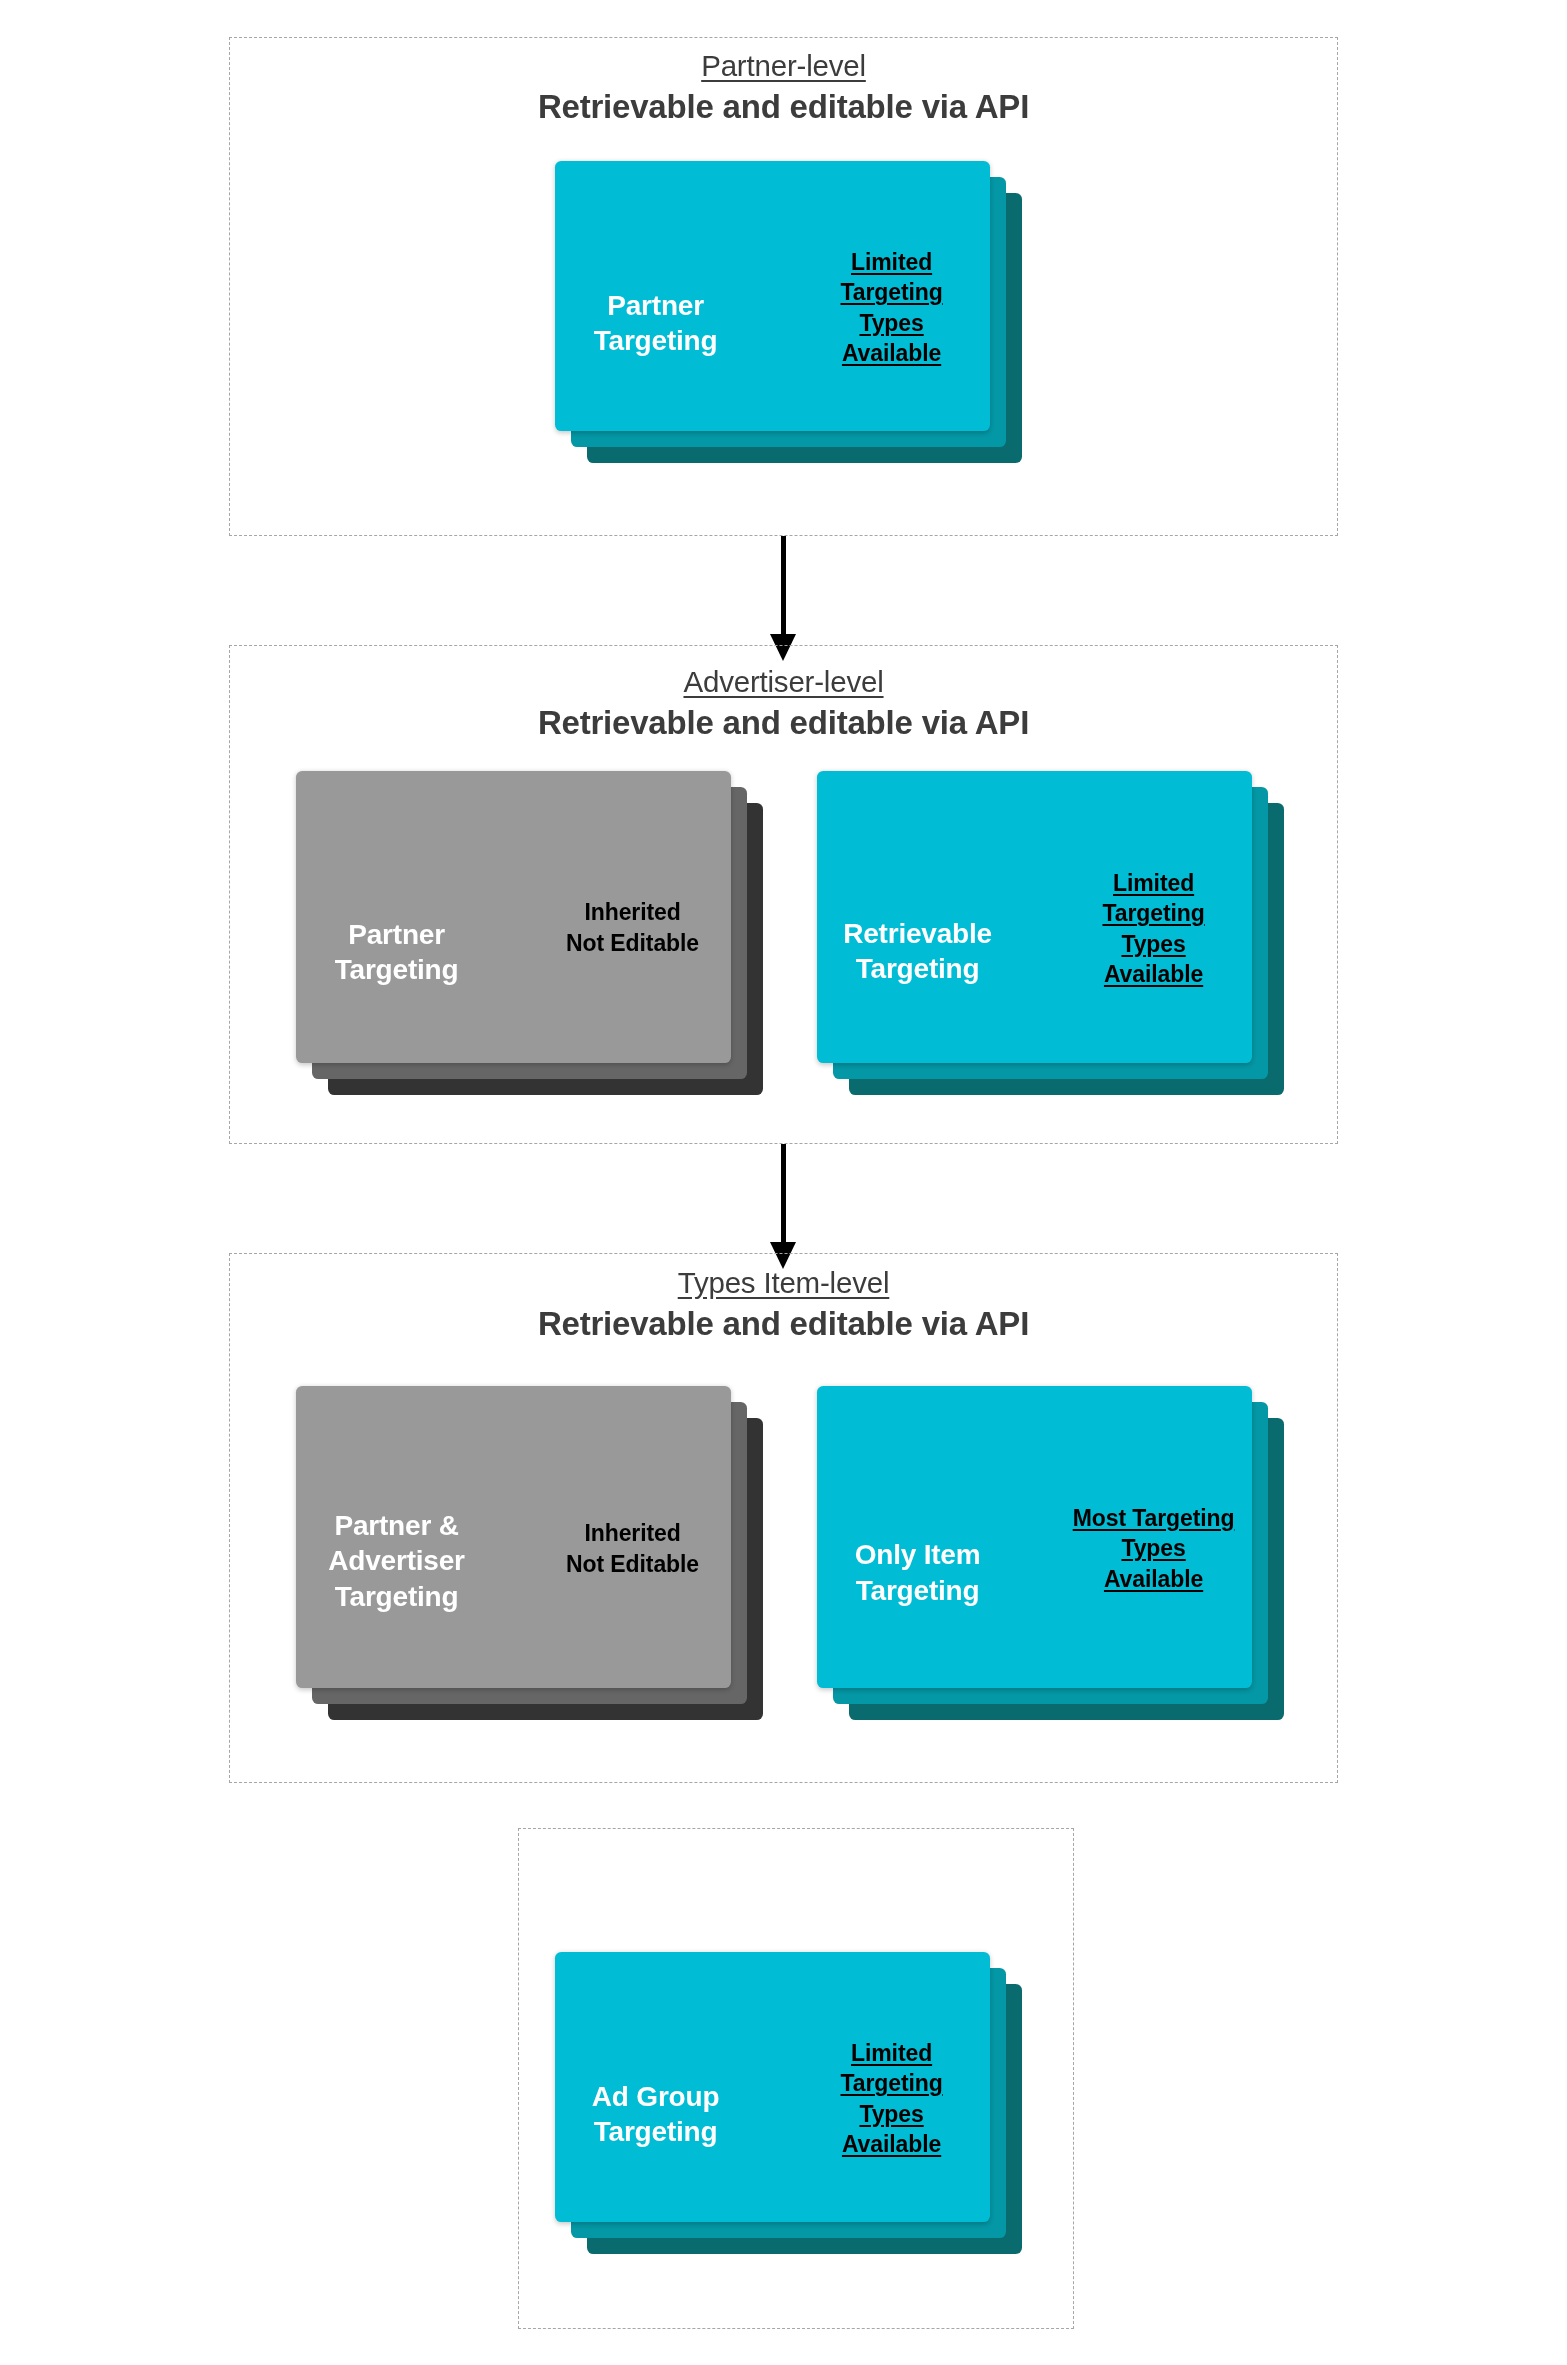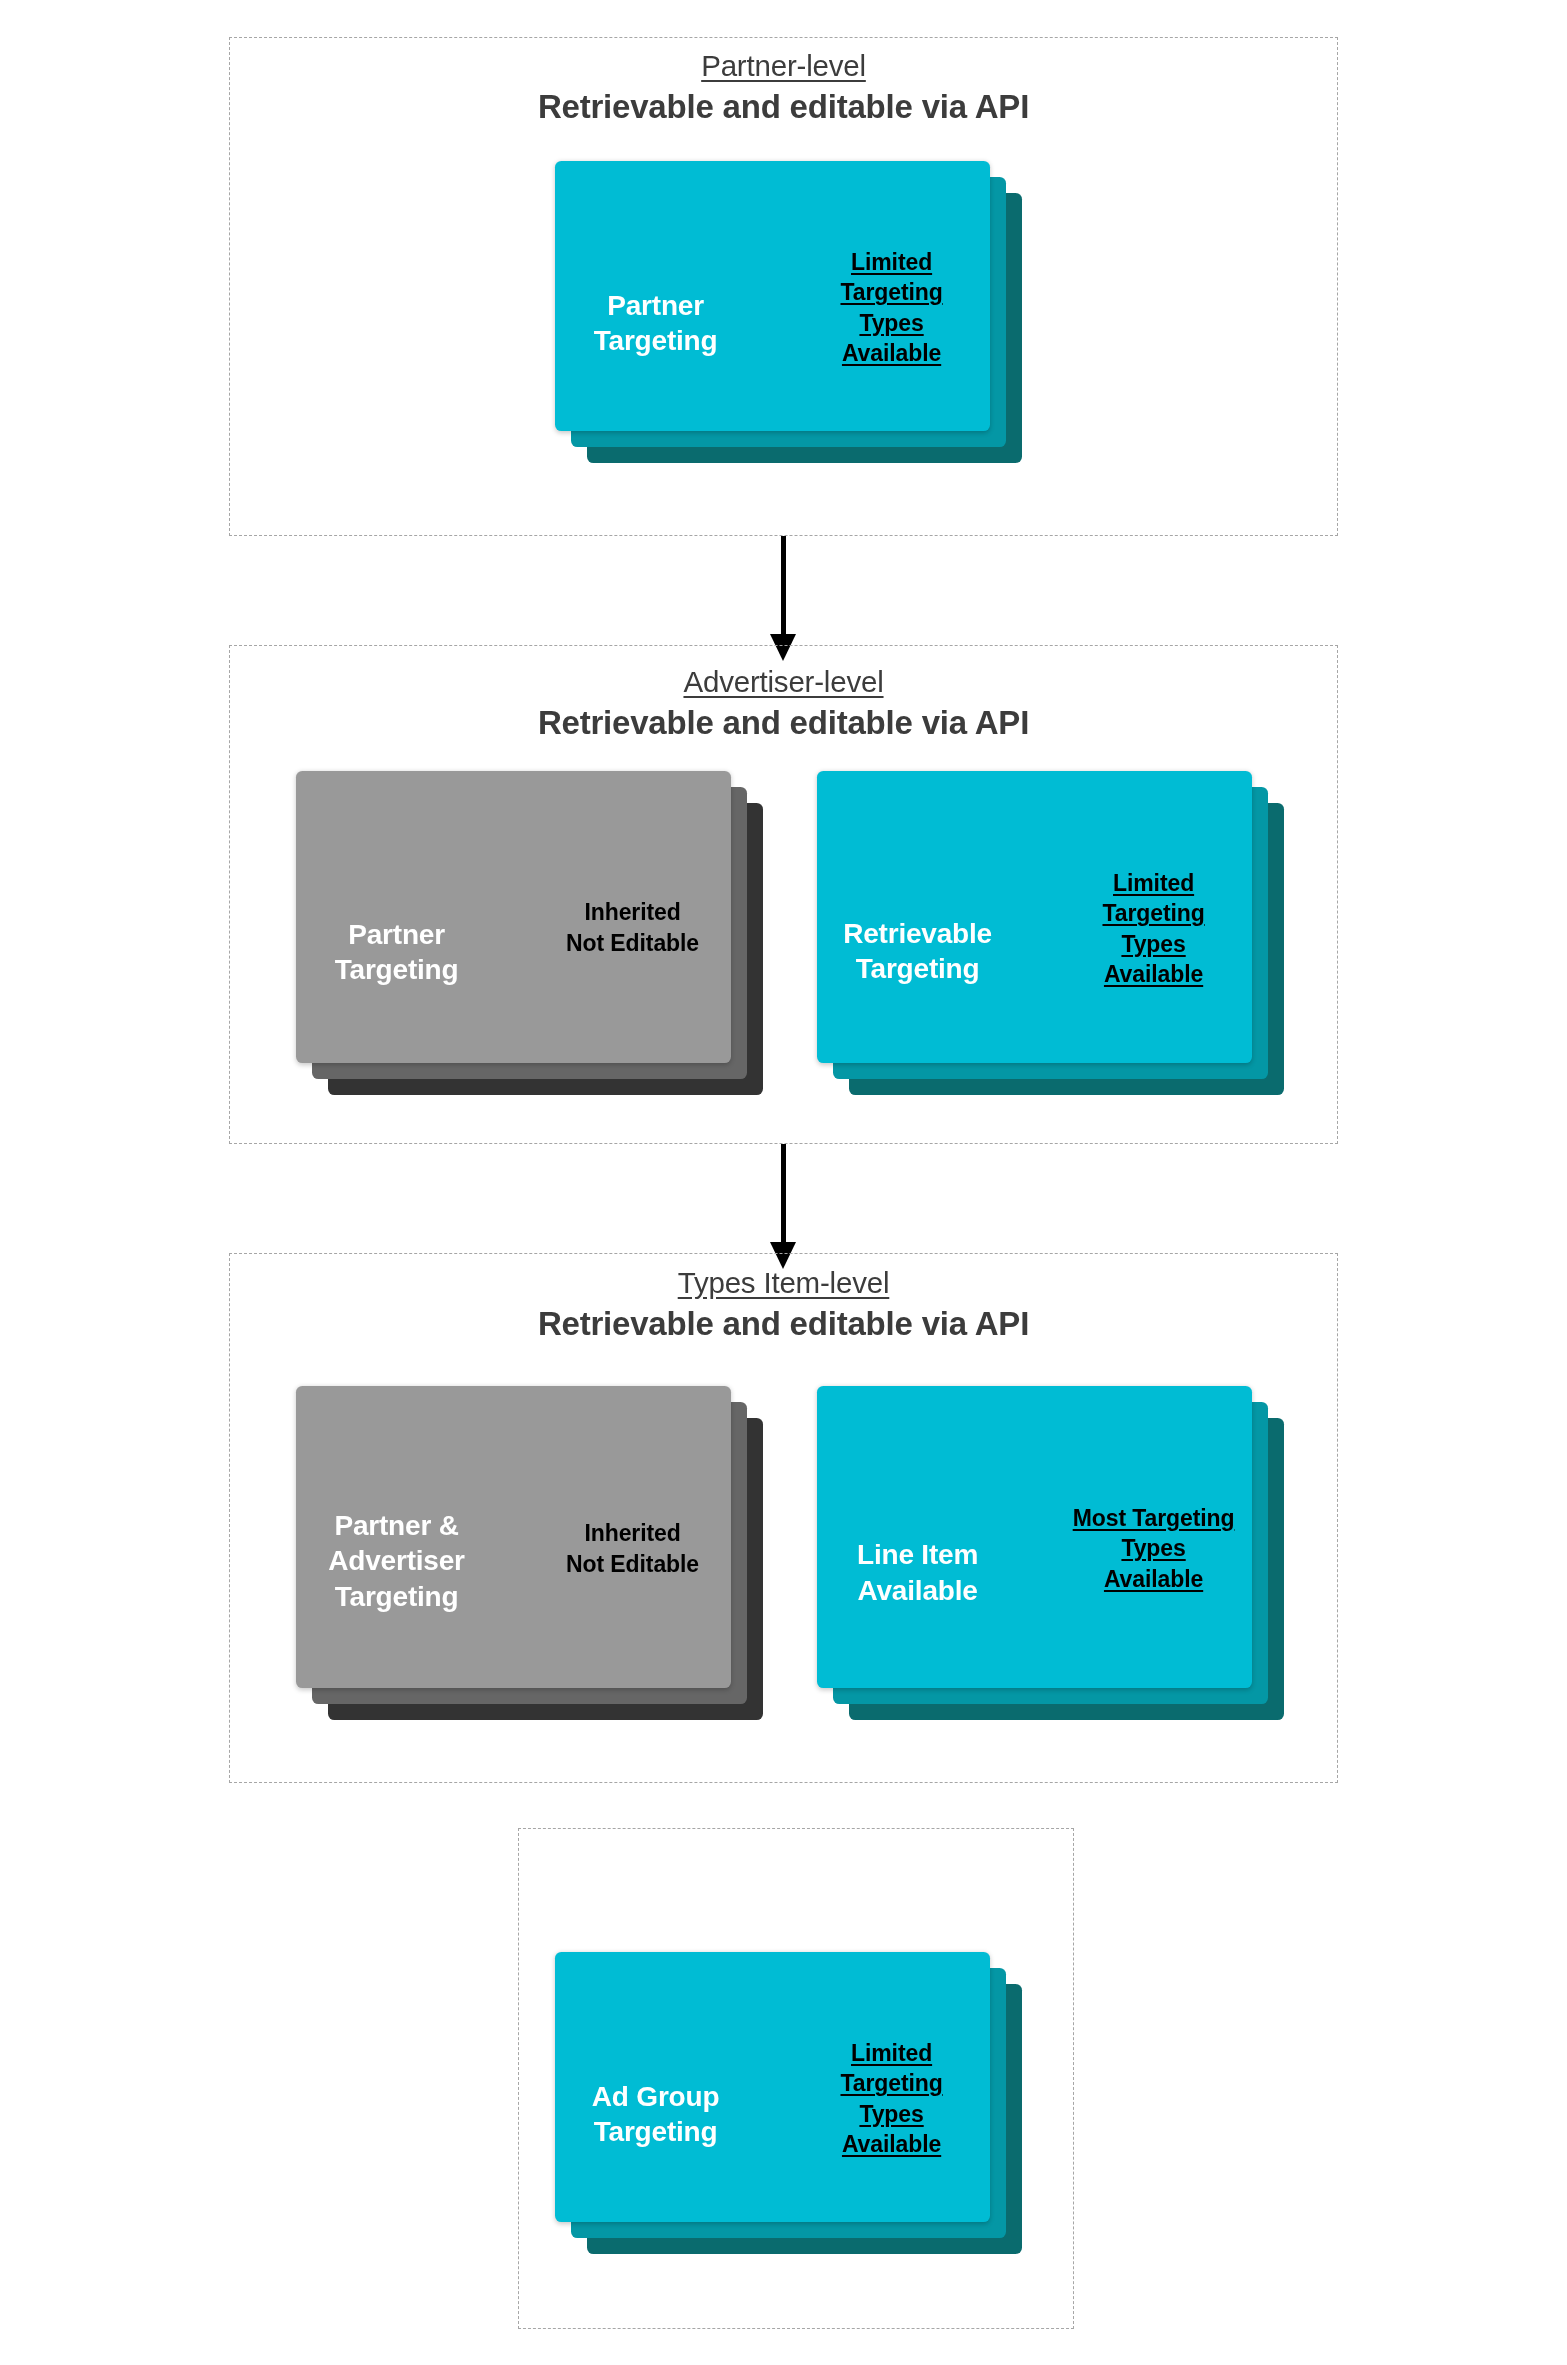--- a/index.html
+++ b/index.html
@@ -220,21 +220,21 @@
       <div class="card-title" style="margin-top:48px; max-width:357px;">Partner &amp; Advertiser Targeting</div>
       <div class="card-note" style="margin-top:23px; white-space:pre-line;">Inherited
 Not Editable</div>
     </div>
   </div>
 
   <div class="stack teal" style="left:817px; top:1386px; width:435px; height:302px;">
     <div class="layer back"></div>
     <div class="layer mid"></div>
     <div class="layer front">
-      <div class="card-title" style="margin-top:71px;">Line Item Available</div>
+      <div class="card-title" style="margin-top:71px;">Only Item Targeting</div>
       <div class="card-note underline" style="margin-top:23px; max-width:321px;">Most Targeting Types Available</div>
     </div>
   </div>
 
   <div class="level-box" style="left:518px; top:1828px; width:556px; height:501px;"></div>
 
 
   <div class="stack teal" style="left:555px; top:1952px; width:435px; height:270px;">
     <div class="layer back"></div>
     <div class="layer mid"></div>

